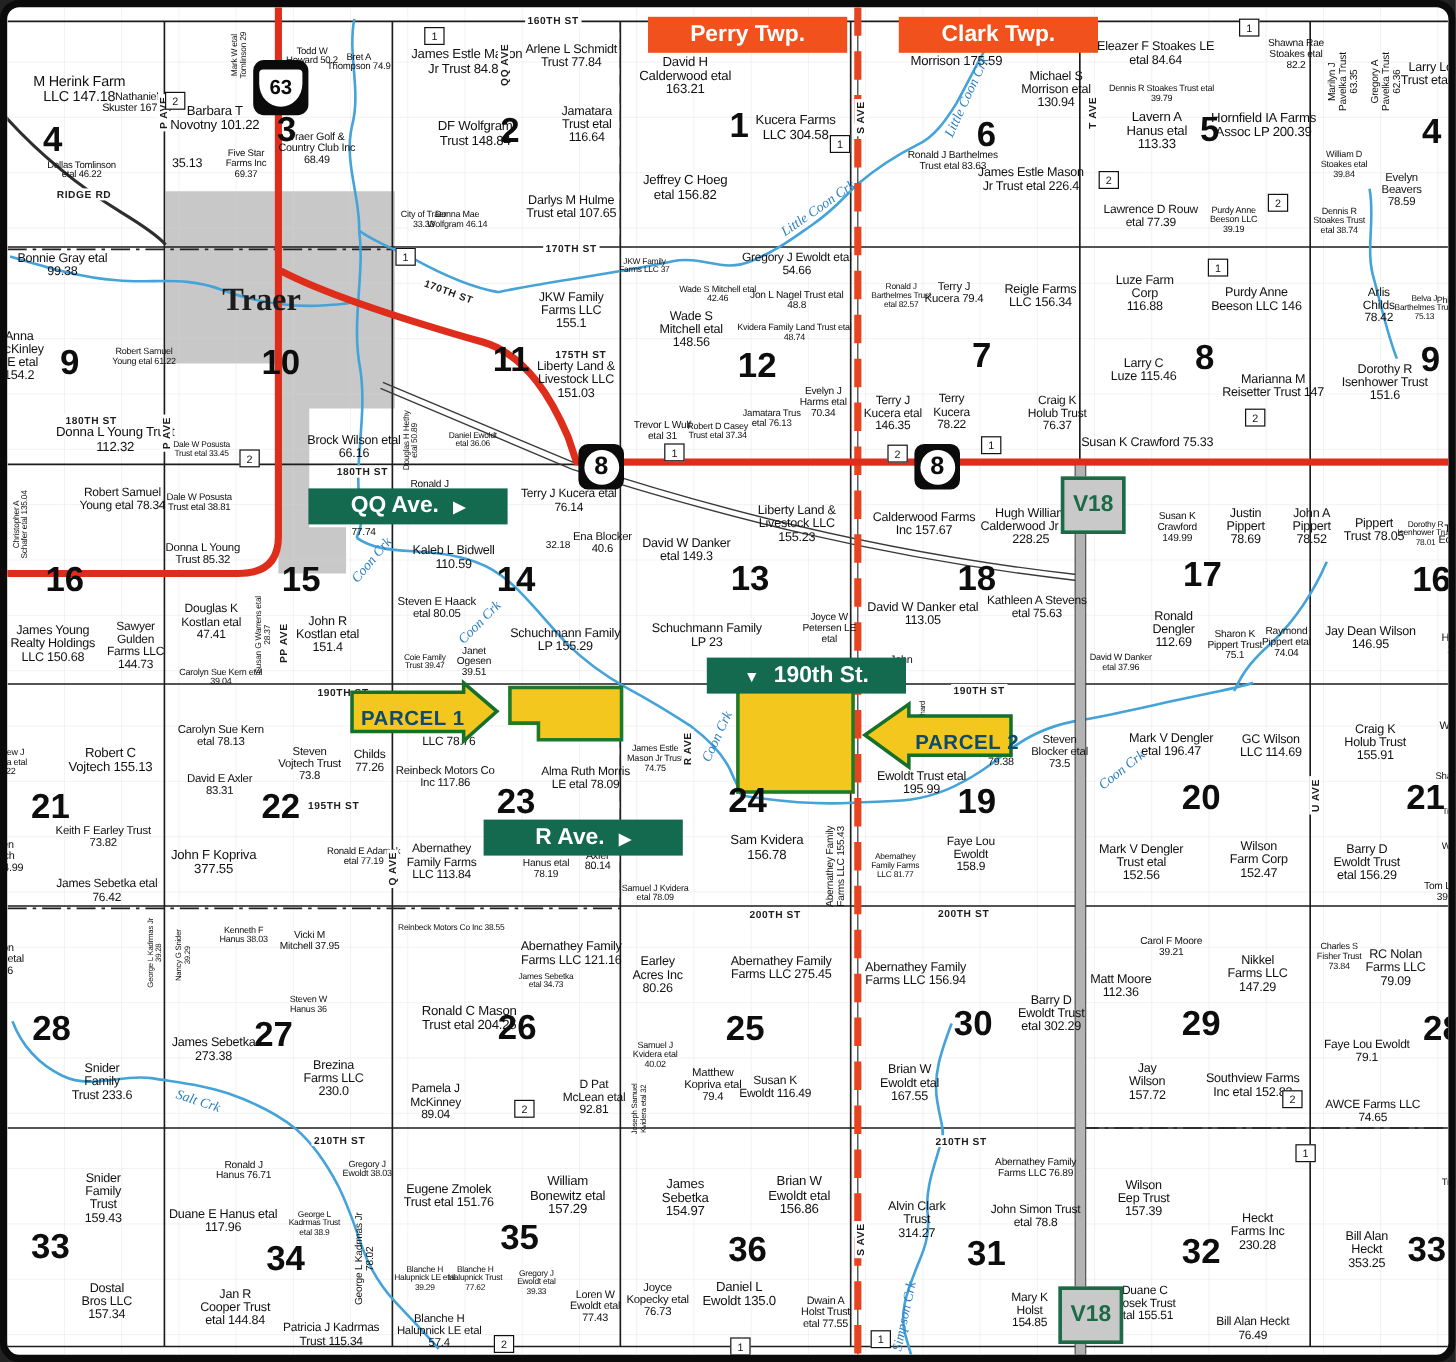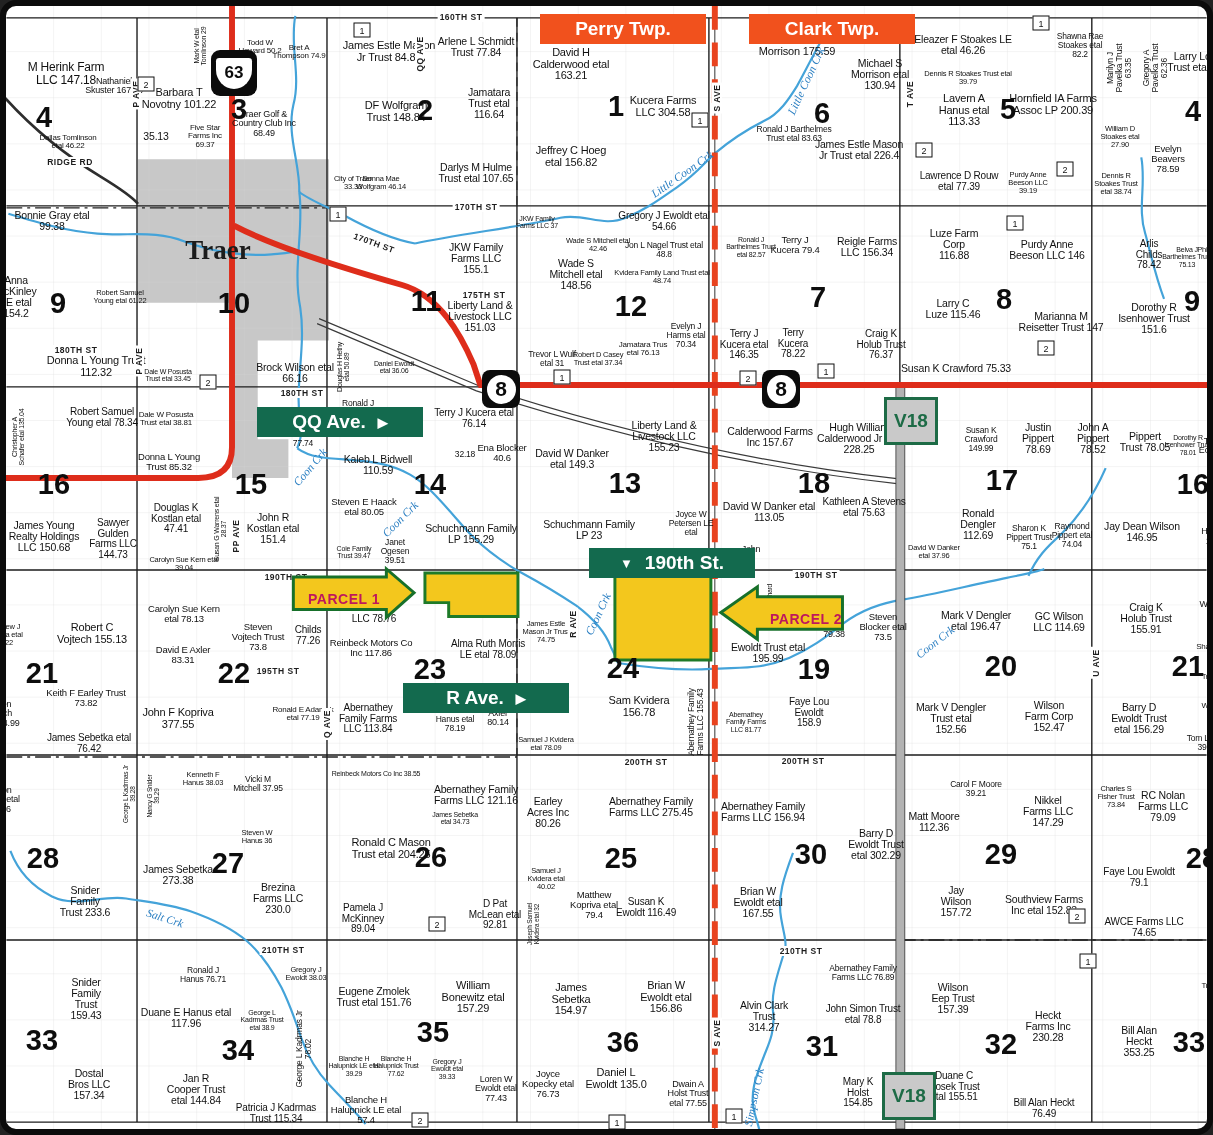--- a/index.html
+++ b/index.html
@@ -20,22 +20,22 @@
          font-style:italic;font-size:11.5px;color:#2b7fc2;white-space:nowrap;}
   .lot{position:absolute;transform:translate(-50%,-50%);width:15px;height:13px;border:1.2px solid #111;
        background:#fff;font-size:9px;display:flex;align-items:center;justify-content:center;}
   .cityname{position:absolute;transform:translate(-50%,-50%);font-family:"Liberation Serif",serif;
             font-weight:bold;font-size:27px;color:#1c1c1c;}
   .twp{position:absolute;transform:translate(-50%,-50%);background:#f1511d;color:#fff;font-weight:bold;
        font-size:19px;padding:4px 0;width:166px;text-align:center;white-space:nowrap;}
   .rb{position:absolute;transform:translate(-50%,-50%);background:#136a4e;color:#fff;font-weight:bold;
       font-size:19px;padding:4px 0;width:166px;display:flex;gap:12px;align-items:center;justify-content:center;white-space:nowrap;}
   .rb .arr{font-size:13px;}
-  .callout{position:absolute;transform:translate(-50%,-50%);color:#be185d;font-weight:800;
-           font-size:14px;letter-spacing:.5px;white-space:nowrap;}
+  .callout{position:absolute;transform:translate(-50%,-50%);color:#0c4a6e;font-weight:800;
+           font-size:17px;letter-spacing:.5px;white-space:nowrap;}
   .sh63{position:absolute;transform:translate(-50%,-50%);width:46px;height:46px;background:#0b0b0b;
         border-radius:9px;display:flex;align-items:center;justify-content:center;}
   .sh63 .usfield{width:36px;height:31px;background:#fff;border-radius:4px 4px 60% 60%/4px 4px 75% 75%;
         display:flex;align-items:center;justify-content:center;font-weight:700;font-size:17px;color:#0b0b0b;}
   .sh8{position:absolute;transform:translate(-50%,-50%);width:38px;height:38px;background:#0b0b0b;
        border-radius:8px;display:flex;align-items:center;justify-content:center;}
   .sh8 .circ{width:29px;height:29px;border-radius:50%;background:#fff;color:#0b0b0b;font-weight:700;
        font-size:21px;display:flex;align-items:center;justify-content:center;}
   .shv18{position:absolute;transform:translate(-50%,-50%);width:48px;height:42px;background:#c9c9c9;
         border:3px solid #1d6b46;color:#1d6b46;font-weight:800;font-size:19px;
@@ -104,29 +104,29 @@
       <div class="plbl" style="left: 390px; top: 106px; width: 82px; font-size: 11px;">DF Wolfgram Trust 148.84</div>
       <div class="plbl" style="left: 470px; top: 41px; width: 82px; font-size: 10.5px;">Arlene L Schmidt Trust 77.84</div>
       <div class="plbl" style="left: 483px; top: 98px; width: 66px; font-size: 10.5px;">Jamatara Trust etal 116.64</div>
       <div class="plbl" style="left: 470px; top: 167px; width: 76px; font-size: 10.5px;">Darlys M Hulme Trust etal 107.65</div>
       <div class="plbl" style="left: 565px; top: 58px; width: 96px; font-size: 11px;">David H Calderwood etal 163.21</div>
       <div class="plbl" style="left: 565px; top: 151px; width: 76px; font-size: 11px;">Jeffrey C Hoeg etal 156.82</div>
       <div class="plbl" style="left: 657px; top: 101px; width: 72px; font-size: 11px;">Kucera Farms LLC 304.58</div>
       <div class="plbl" style="left: 791px; top: 46px; width: 92px; font-size: 11px;">Morrison 175.59</div>
       <div class="plbl" style="left: 874px; top: 69px; width: 76px; font-size: 10.5px;">Michael S Morrison etal 130.94</div>
       <div class="plbl" style="left: 788px; top: 128px; width: 86px; font-size: 8.5px;">Ronald J Barthelmes Trust etal 83.63</div>
-      <div class="plbl" style="left: 957px; top: 39px; width: 98px; font-size: 10.5px;">Eleazer F Stoakes LE etal 46.26</div>
+      <div class="plbl" style="left: 957px; top: 39px; width: 98px; font-size: 10.5px;">Eleazer F Stoakes LE etal 84.64</div>
       <div class="plbl" style="left: 962px; top: 72px; width: 92px; font-size: 7.5px;">Dennis R Stoakes Trust etal 39.79</div>
       <div class="plbl" style="left: 1074px; top: 39px; width: 62px; font-size: 8.5px;">Shawna Rae Stoakes etal 82.2</div>
       <div class="plbl" style="left: 1113px; top: 62px; transform: translate(-50%, -50%) rotate(-90deg); width: 56px; font-size: 8.5px;">Marilyn J Pavelka Trust 63.35</div>
       <div class="plbl" style="left: 1149px; top: 62px; transform: translate(-50%, -50%) rotate(-90deg); width: 56px; font-size: 8.5px;">Gregory A Pavelka Trust 62.36</div>
       <div class="plbl" style="left: 1196px; top: 56px; width: 72px; font-size: 10.5px;">Larry Lorenz Trust etal 163.3</div>
       <div class="plbl" style="left: 958px; top: 104px; width: 72px; font-size: 11px;">Lavern A Hanus etal 113.33</div>
       <div class="plbl" style="left: 1047px; top: 99px; width: 92px; font-size: 11px;">Hornfield IA Farms Assoc LP 200.39</div>
-      <div class="plbl" style="left: 1114px; top: 131px; width: 56px; font-size: 7.5px;">William D Stoakes etal 27.90</div>
+      <div class="plbl" style="left: 1114px; top: 131px; width: 56px; font-size: 7.5px;">William D Stoakes etal 39.84</div>
       <div class="plbl" style="left: 1162px; top: 153px; width: 56px; font-size: 9.5px;">Evelyn Beavers 78.59</div>
       <div class="plbl" style="left: 953px; top: 175px; width: 86px; font-size: 10px;">Lawrence D Rouw etal 77.39</div>
       <div class="plbl" style="left: 1022px; top: 177px; width: 52px; font-size: 7.5px;">Purdy Anne Beeson LLC 39.19</div>
       <div class="plbl" style="left: 1110px; top: 178px; width: 56px; font-size: 7.5px;">Dennis R Stoakes Trust etal 38.74</div>
       <div class="plbl" style="left: 853px; top: 144px; width: 92px; font-size: 10.5px;">James Estle Mason Jr Trust etal 226.4</div>
       <div class="plbl" style="left: 46px; top: 215px; width: 92px; font-size: 10.5px;">Bonnie Gray etal 99.38</div>
       <div class="plbl" style="left: 10px; top: 291px; width: 56px; font-size: 10.5px;">Anna McKinley LE etal 154.2</div>
       <div class="plbl" style="left: 114px; top: 291px; width: 62px; font-size: 7.5px;">Robert Samuel Young etal 61.22</div>
       <div class="plbl" style="left: 470px; top: 253px; width: 62px; font-size: 10.5px;">JKW Family Farms LLC 155.1</div>
       <div class="plbl" style="left: 531px; top: 216px; width: 52px; font-size: 7px;">JKW Family Farms LLC 37</div>

